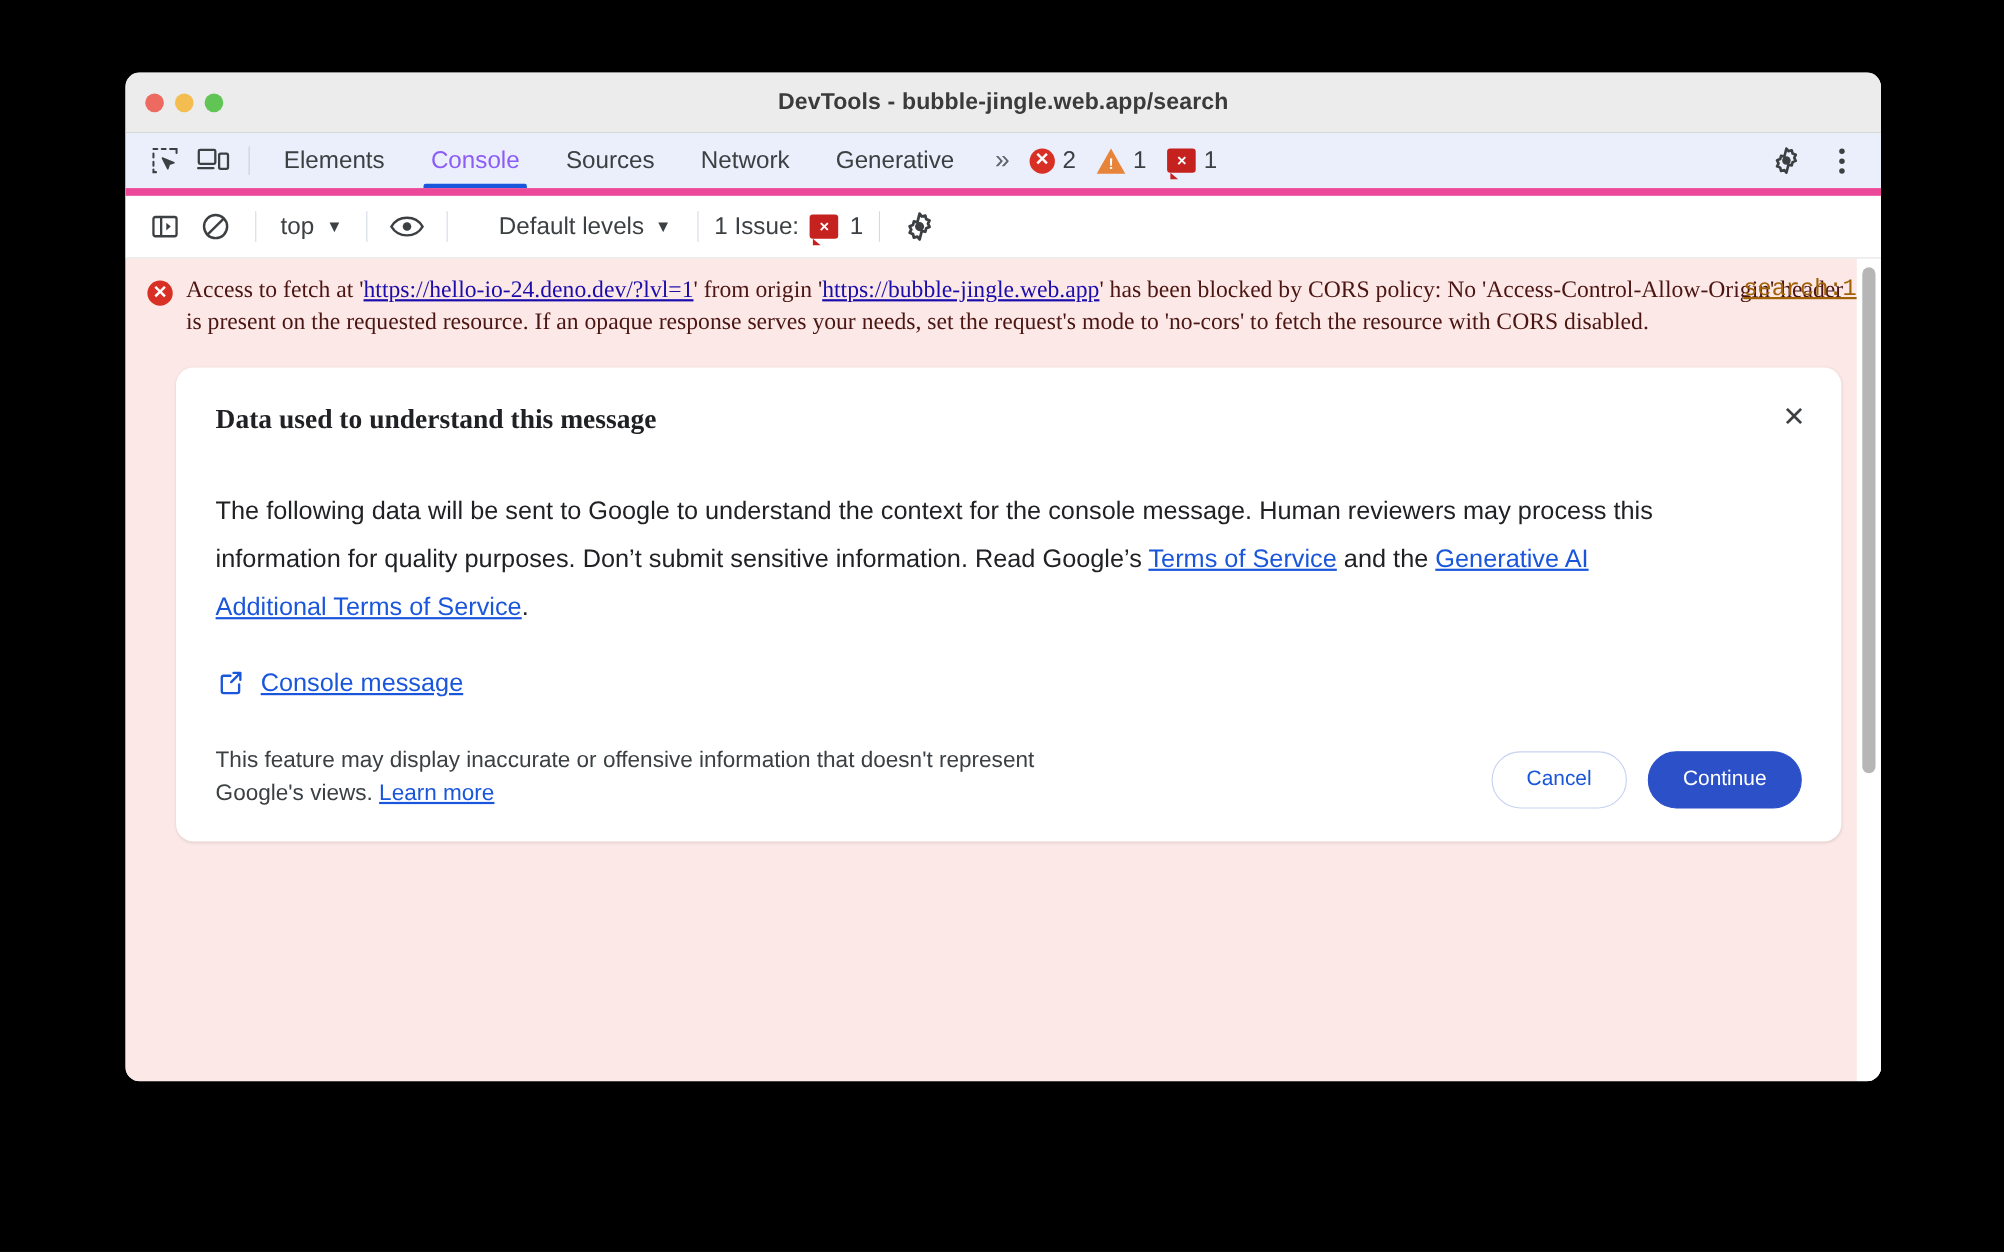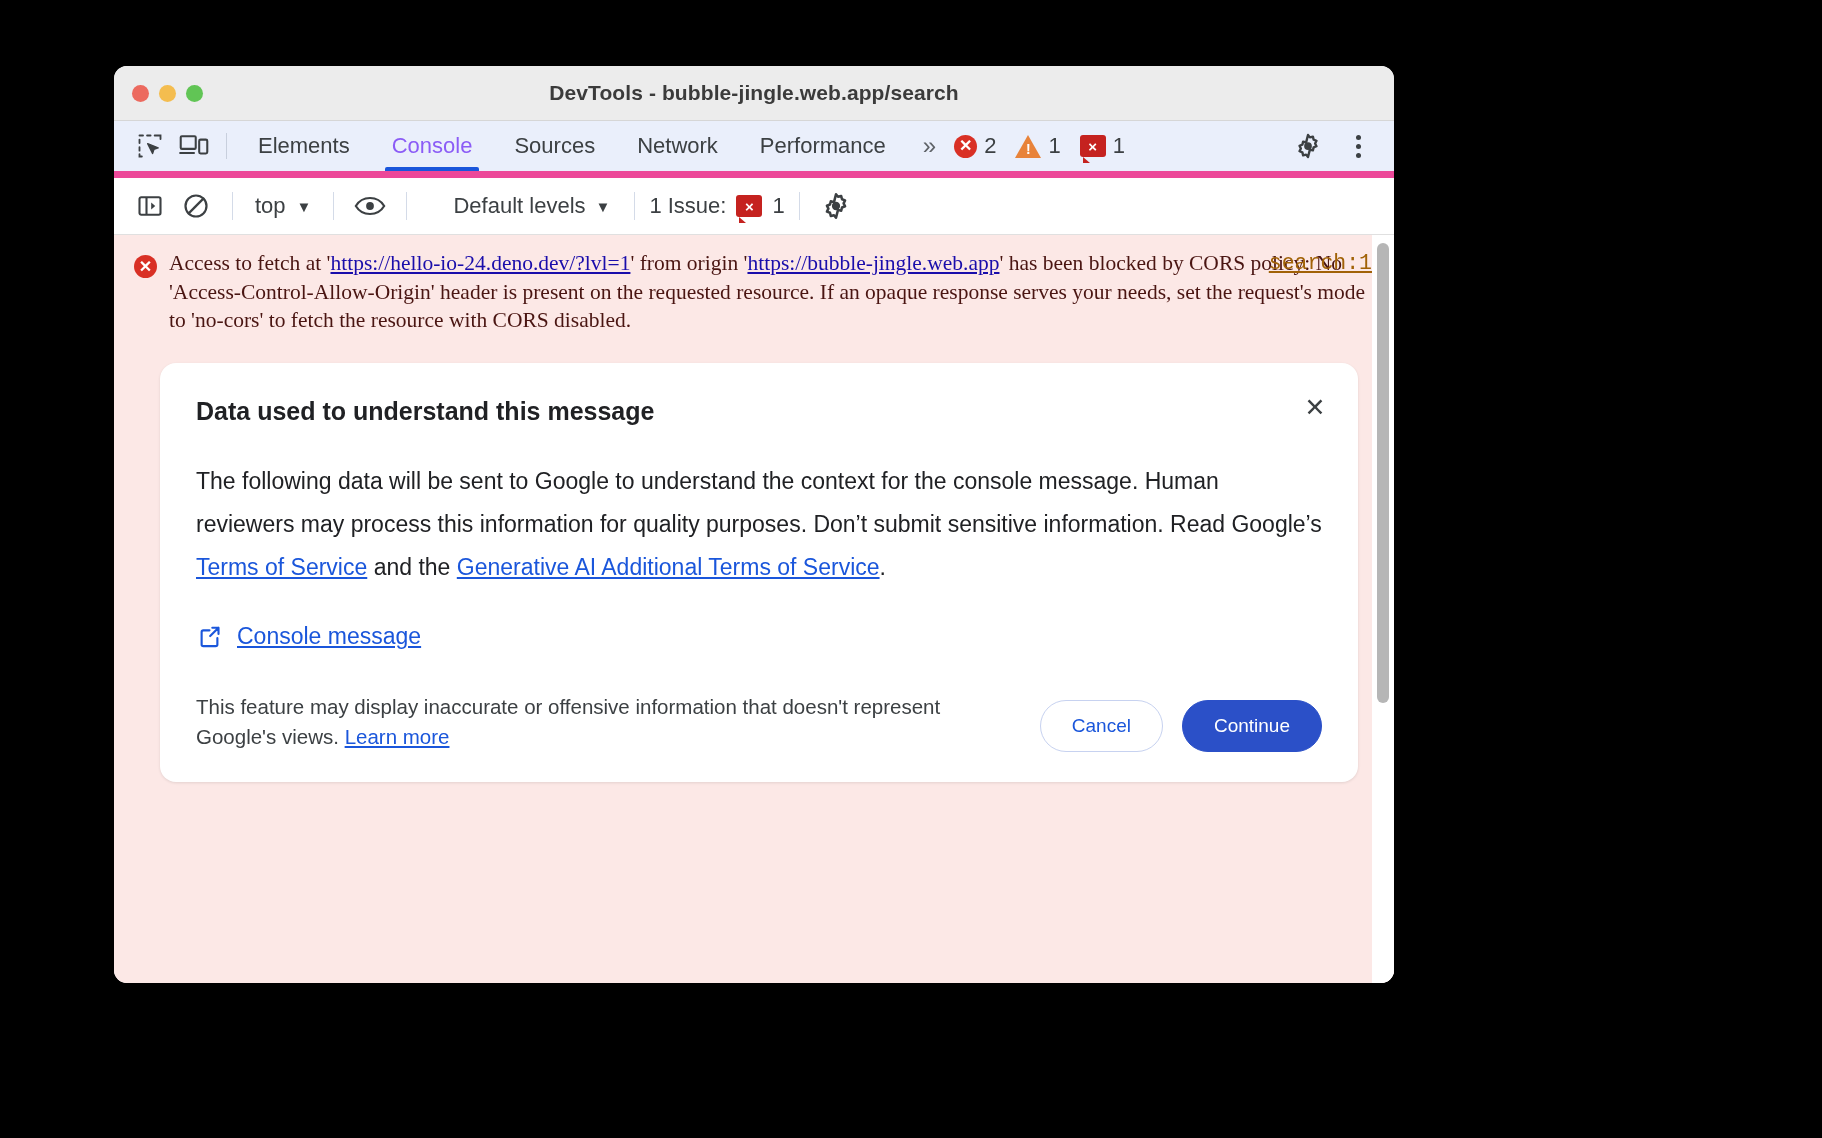--- a/index.html
+++ b/index.html
@@ -9,21 +9,21 @@
     width: 1822px; height: 1138px;
     background: #000000;
     overflow: hidden;
     font-family: "Liberation Sans", sans-serif;
   }
 
   
   .window {
     position: absolute;
     left: 114px; top: 66px;
-    width: 1280px; height: 917px;
+    width: 1596px; height: 917px;
     background: #ffffff;
     border-radius: 13px;
     overflow: hidden;
     box-shadow: 0 10px 40px rgba(0,0,0,.55);
   }
 
   
   .titlebar {
     position: relative;
     height: 55px;
@@ -257,21 +257,22 @@
     background: #ffffff;
     border-radius: 16px;
     padding: 34px 36px 30px 36px;
     position: relative;
     box-shadow: 0 1px 3px rgba(0,0,0,.10);
   }
   .card-title {
     font-size: 25px;
     font-weight: bold;
     color: #202124;
-    margin: 0 0 34px 0;
+    margin: 0 0 47px 0;
+    font-family: Liberation Serif, serif;
   }
   .card-close {
     position: absolute;
     right: 26px; top: 28px;
     width: 34px; height: 34px;
     display: flex; align-items: center; justify-content: center;
     color: #3c4043;
     font-size: 25px;
     line-height: 1;
   }
@@ -367,21 +368,21 @@
         <rect x="17.5" y="5.5" width="7" height="12" rx="1.2"></rect>
       </svg>
     </div>
     <div class="tb-sep"></div>
 
     <div class="tabs">
       <div class="tab">Elements</div>
       <div class="tab active">Console</div>
       <div class="tab">Sources</div>
       <div class="tab">Network</div>
-      <div class="tab">Performance</div>
+      <div class="tab">Generative</div>
     </div>
 
     <div class="chev-more">»</div>
 
     <div class="badges">
       <div class="badge-group">
         <span class="ic-err">✕</span>
         <span>2</span>
       </div>
       <div class="badge-group">

